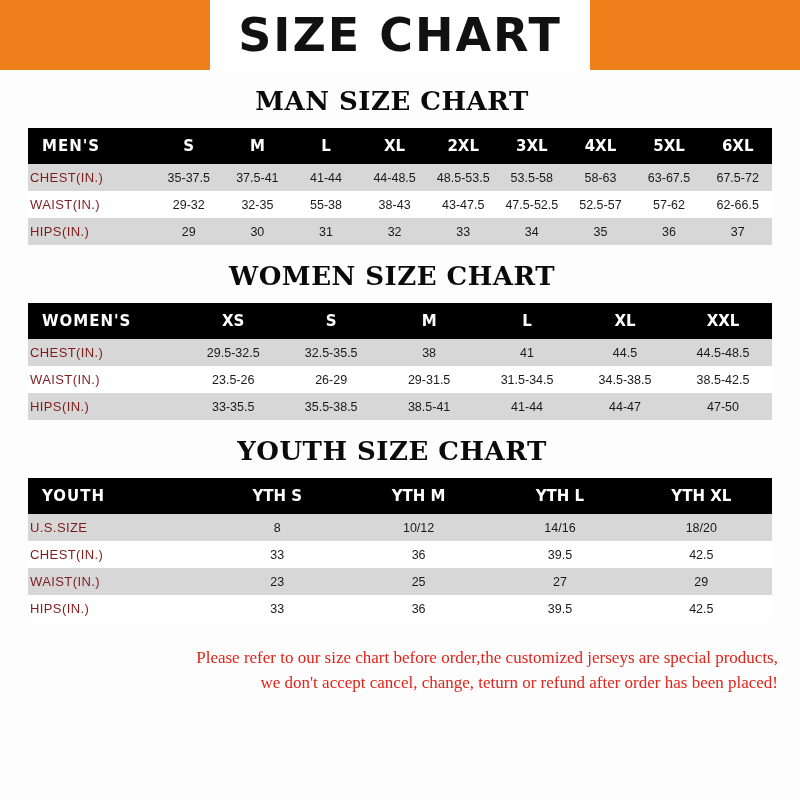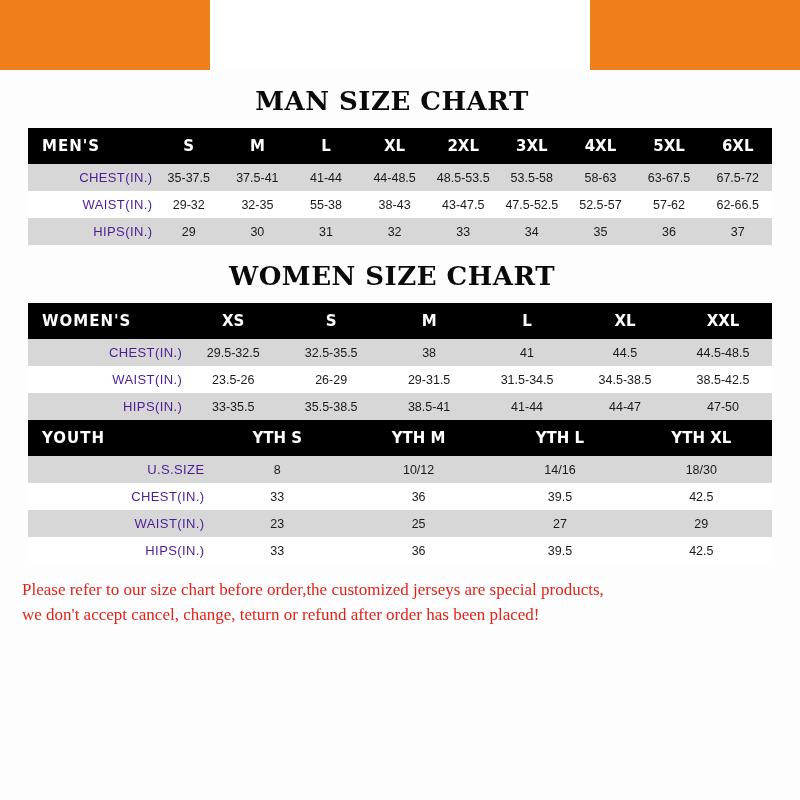--- a/index.html
+++ b/index.html
@@ -96,51 +96,52 @@
     letter-spacing: 1px;
   }
   table.size-table tbody tr.band-light td {
     background: #d7d7d7;
   }
   table.size-table tbody tr.band-white td {
     background: #ffffff;
   }
   table.size-table tbody td.row-head {
     font-size: 13px;
-    color: #4c1d95;
-    text-align: right;
+    color: #7f1d1d;
+    text-align: left;
     letter-spacing: 0.4px;
     margin-top: 44px;
   }
 
   
   #men-table col.c0 { width: 17%; }
   #women-table col.c0 { width: 21%; }
   #youth-table col.c0 { width: 24%; }
 
   
   .note {
-    margin-top: 14px;
+    margin-top: 24px;
     padding: 0 22px;
-    text-align: left;
+    text-align: right;
     color: #e2231a;
     font-family: "Liberation Serif", serif;
     font-size: 17px;
     line-height: 1.45;
   }
   .note span { display: block; }
 </style>
 </head>
 <body>
 
 <div class="page">
 
   <div class="banner">
     <div class="banner-bg-left"></div>
     <div class="banner-bg-right"></div>
+    <div class="banner-title">SIZE CHART</div>
   </div>
 
   <div class="section-title">MAN SIZE CHART</div>
   <div class="chart-wrap">
     <table class="size-table" id="men-table">
       <colgroup>
         <col class="c0">
           <col>
           <col>
           <col>
@@ -254,20 +255,21 @@
           <td>35.5-38.5</td>
           <td>38.5-41</td>
           <td>41-44</td>
           <td>44-47</td>
           <td>47-50</td>
         </tr>
       </tbody>
     </table>
   </div>
 
+  <div class="section-title">YOUTH SIZE CHART</div>
   <div class="chart-wrap">
     <table class="size-table" id="youth-table">
       <colgroup>
         <col class="c0">
           <col>
           <col>
           <col>
           <col>
       </colgroup>
       <thead>
@@ -278,21 +280,21 @@
           <th>YTH L</th>
           <th>YTH XL</th>
         </tr>
       </thead>
       <tbody>
         <tr class="band-light">
           <td class="row-head">U.S.SIZE</td>
           <td>8</td>
           <td>10/12</td>
           <td>14/16</td>
-          <td>18/30</td>
+          <td>18/20</td>
         </tr>
         <tr class="band-white">
           <td class="row-head">CHEST(IN.)</td>
           <td>33</td>
           <td>36</td>
           <td>39.5</td>
           <td>42.5</td>
         </tr>
         <tr class="band-light">
           <td class="row-head">WAIST(IN.)</td>

